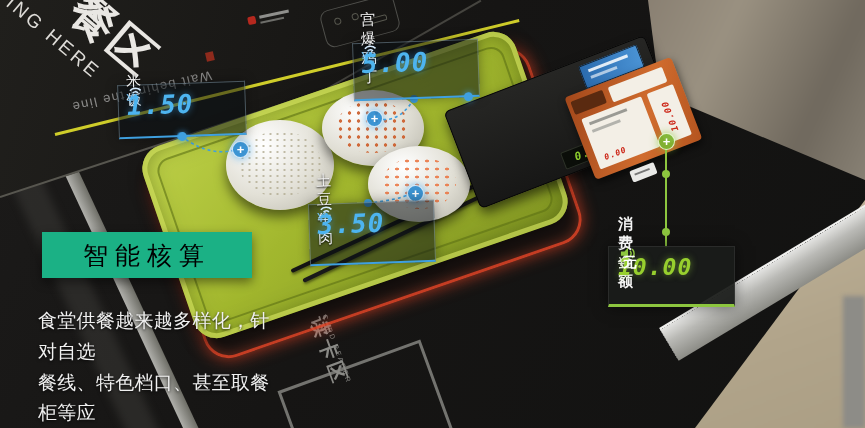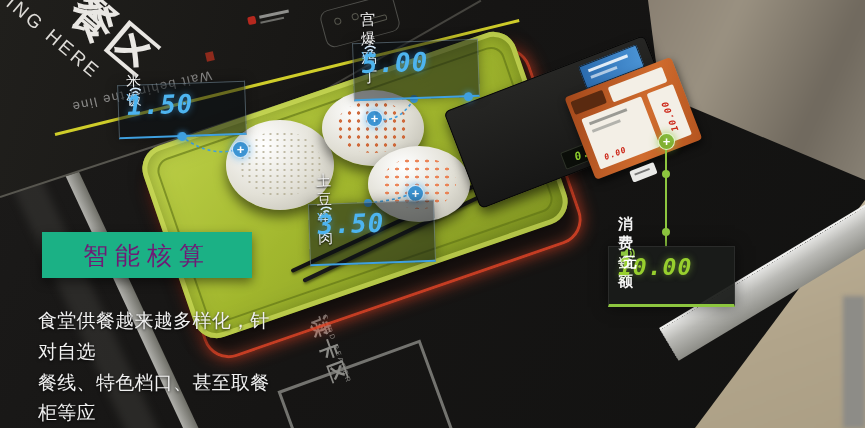--- a/index.html
+++ b/index.html
@@ -150,21 +150,21 @@
   .ip-head svg{position:static;}
   .ip-value{position:static;text-align:right;margin-top:1px;}
   .seg-green{position:static;color:#97cf2e;text-shadow:0 0 7px rgba(141,198,63,.6);}
   .qty-num{font-size:29px;}
   .amt-num{font-size:23px;}
   .ip-unit{position:static;color:#fff;font-size:14px;font-weight:bold;margin-left:5px;}
   .ip-cur{position:static;color:#e8e8e8;font-size:13px;margin-right:3px;font-style:italic;}
 
   
   .cta{left:42px;top:232px;width:210px;height:46px;background:#1bb185;z-index:9;
-    color:#701a75;font-size:25px;letter-spacing:7px;display:flex;align-items:center;
+    color:#000000;font-size:25px;letter-spacing:7px;display:flex;align-items:center;
     justify-content:center;box-shadow:0 4px 10px rgba(0,0,0,.45);cursor:pointer;}
   .description{left:38px;top:306px;width:242px;color:#f0f0f0;font-size:19px;
     line-height:1.62;letter-spacing:.3px;white-space:pre-line;z-index:9;
     text-shadow:0 1px 3px rgba(0,0,0,.8);}
 </style>
 </head>
 <body>
 
 <div id="scene">
 

